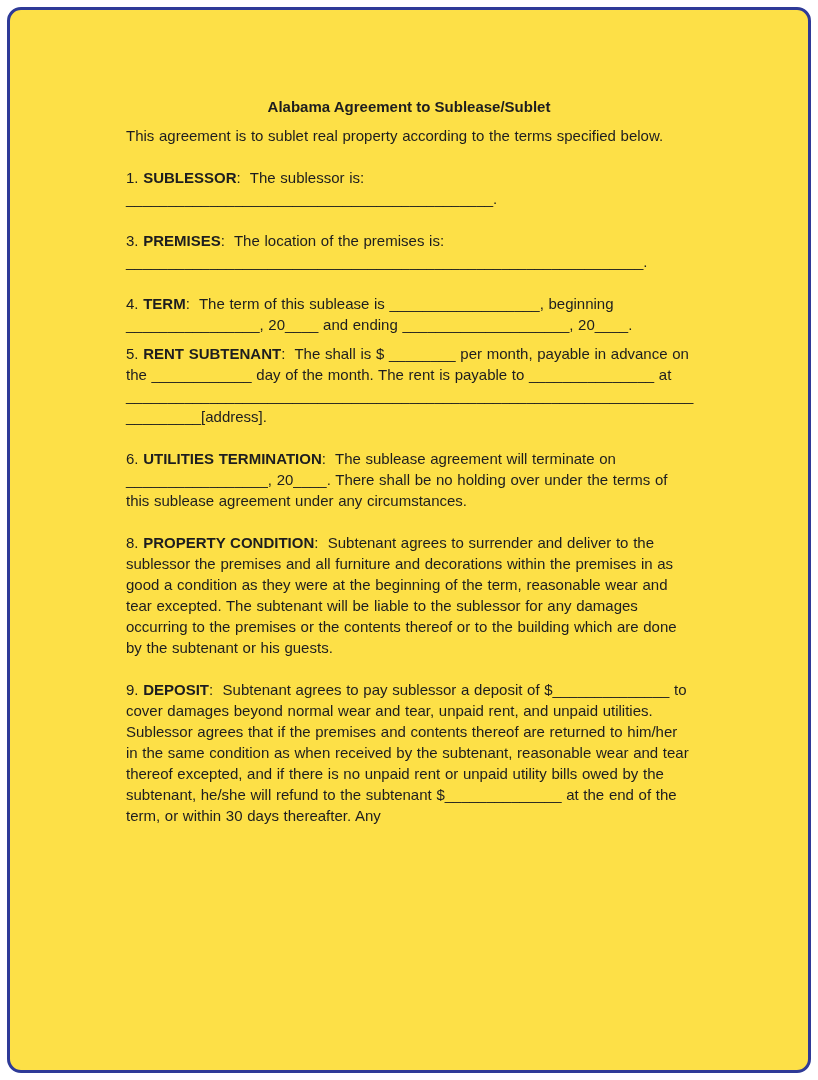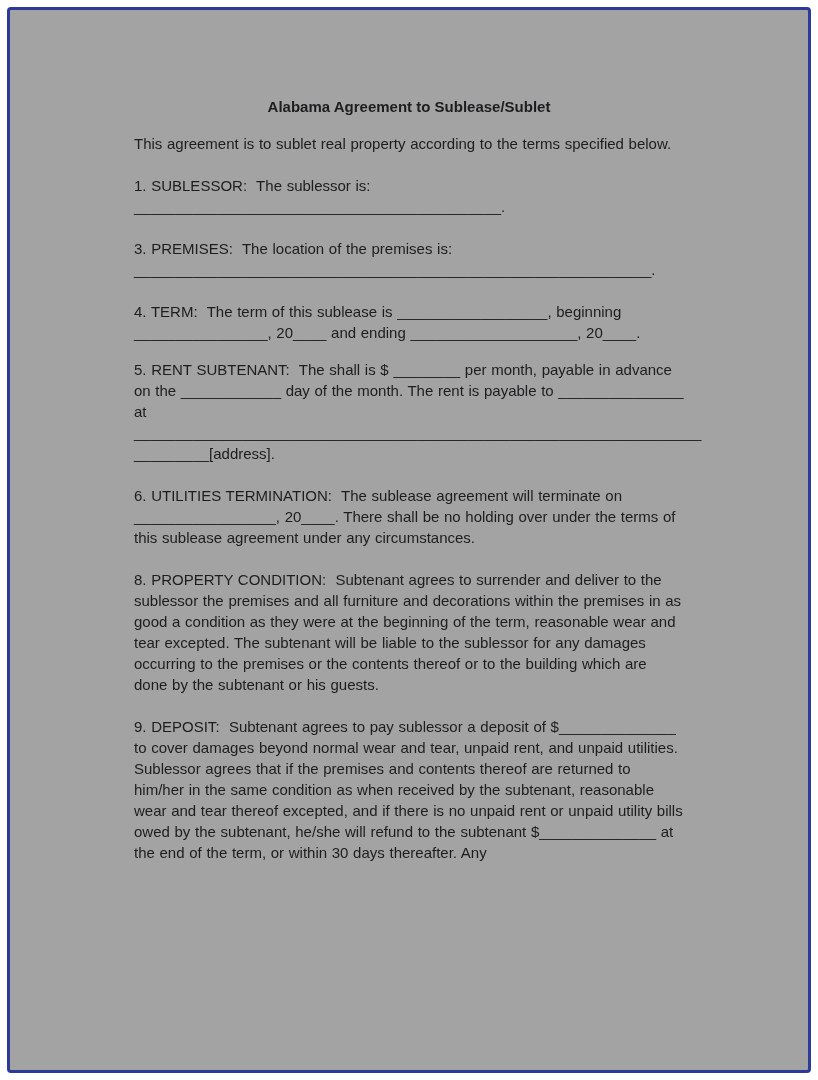--- a/index.html
+++ b/index.html
@@ -7,45 +7,45 @@
     padding: 0;
     background: #ffffff;
     width: 818px;
     height: 1080px;
     font-family: "Liberation Sans", sans-serif;
   }
   .page {
     position: absolute;
     top: 7px; left: 7px; right: 7px; bottom: 7px;
     border: 3px solid #2e3a97;
-    border-radius: 4px;
+    border-radius: 14px;
     overflow: hidden;
-    background: #a3a3a3;
+    background: #fde047;
     box-sizing: border-box;
   }
   .content {
     padding: 86px 108px 0 108px;
     color: #1d1d1f;
     font-size: 15px;
     line-height: 21px;
   }
   .doc-title {
     margin: 0;
     font-size: 15px;
     line-height: 21px;
     font-weight: bold;
     text-align: center;
   }
   p {
-    margin: 16px;
+    margin: 8px;
     white-space: pre-wrap;
     word-spacing: 0.5px;
   }
   .gap { margin-top: 21px; }
-  .section .label { font-weight: normal; }
+  .section .label { font-weight: bold; }
 </style>
 </head>
 <body>
 
 <div class="page" style="border-color: #2e3a97;">
   <div class="content">
 
     <h1 class="doc-title">Alabama Agreement to Sublease/Sublet</h1>
     <p class="subtitle">This agreement is to sublet real property according to the terms specified below.</p>
 

